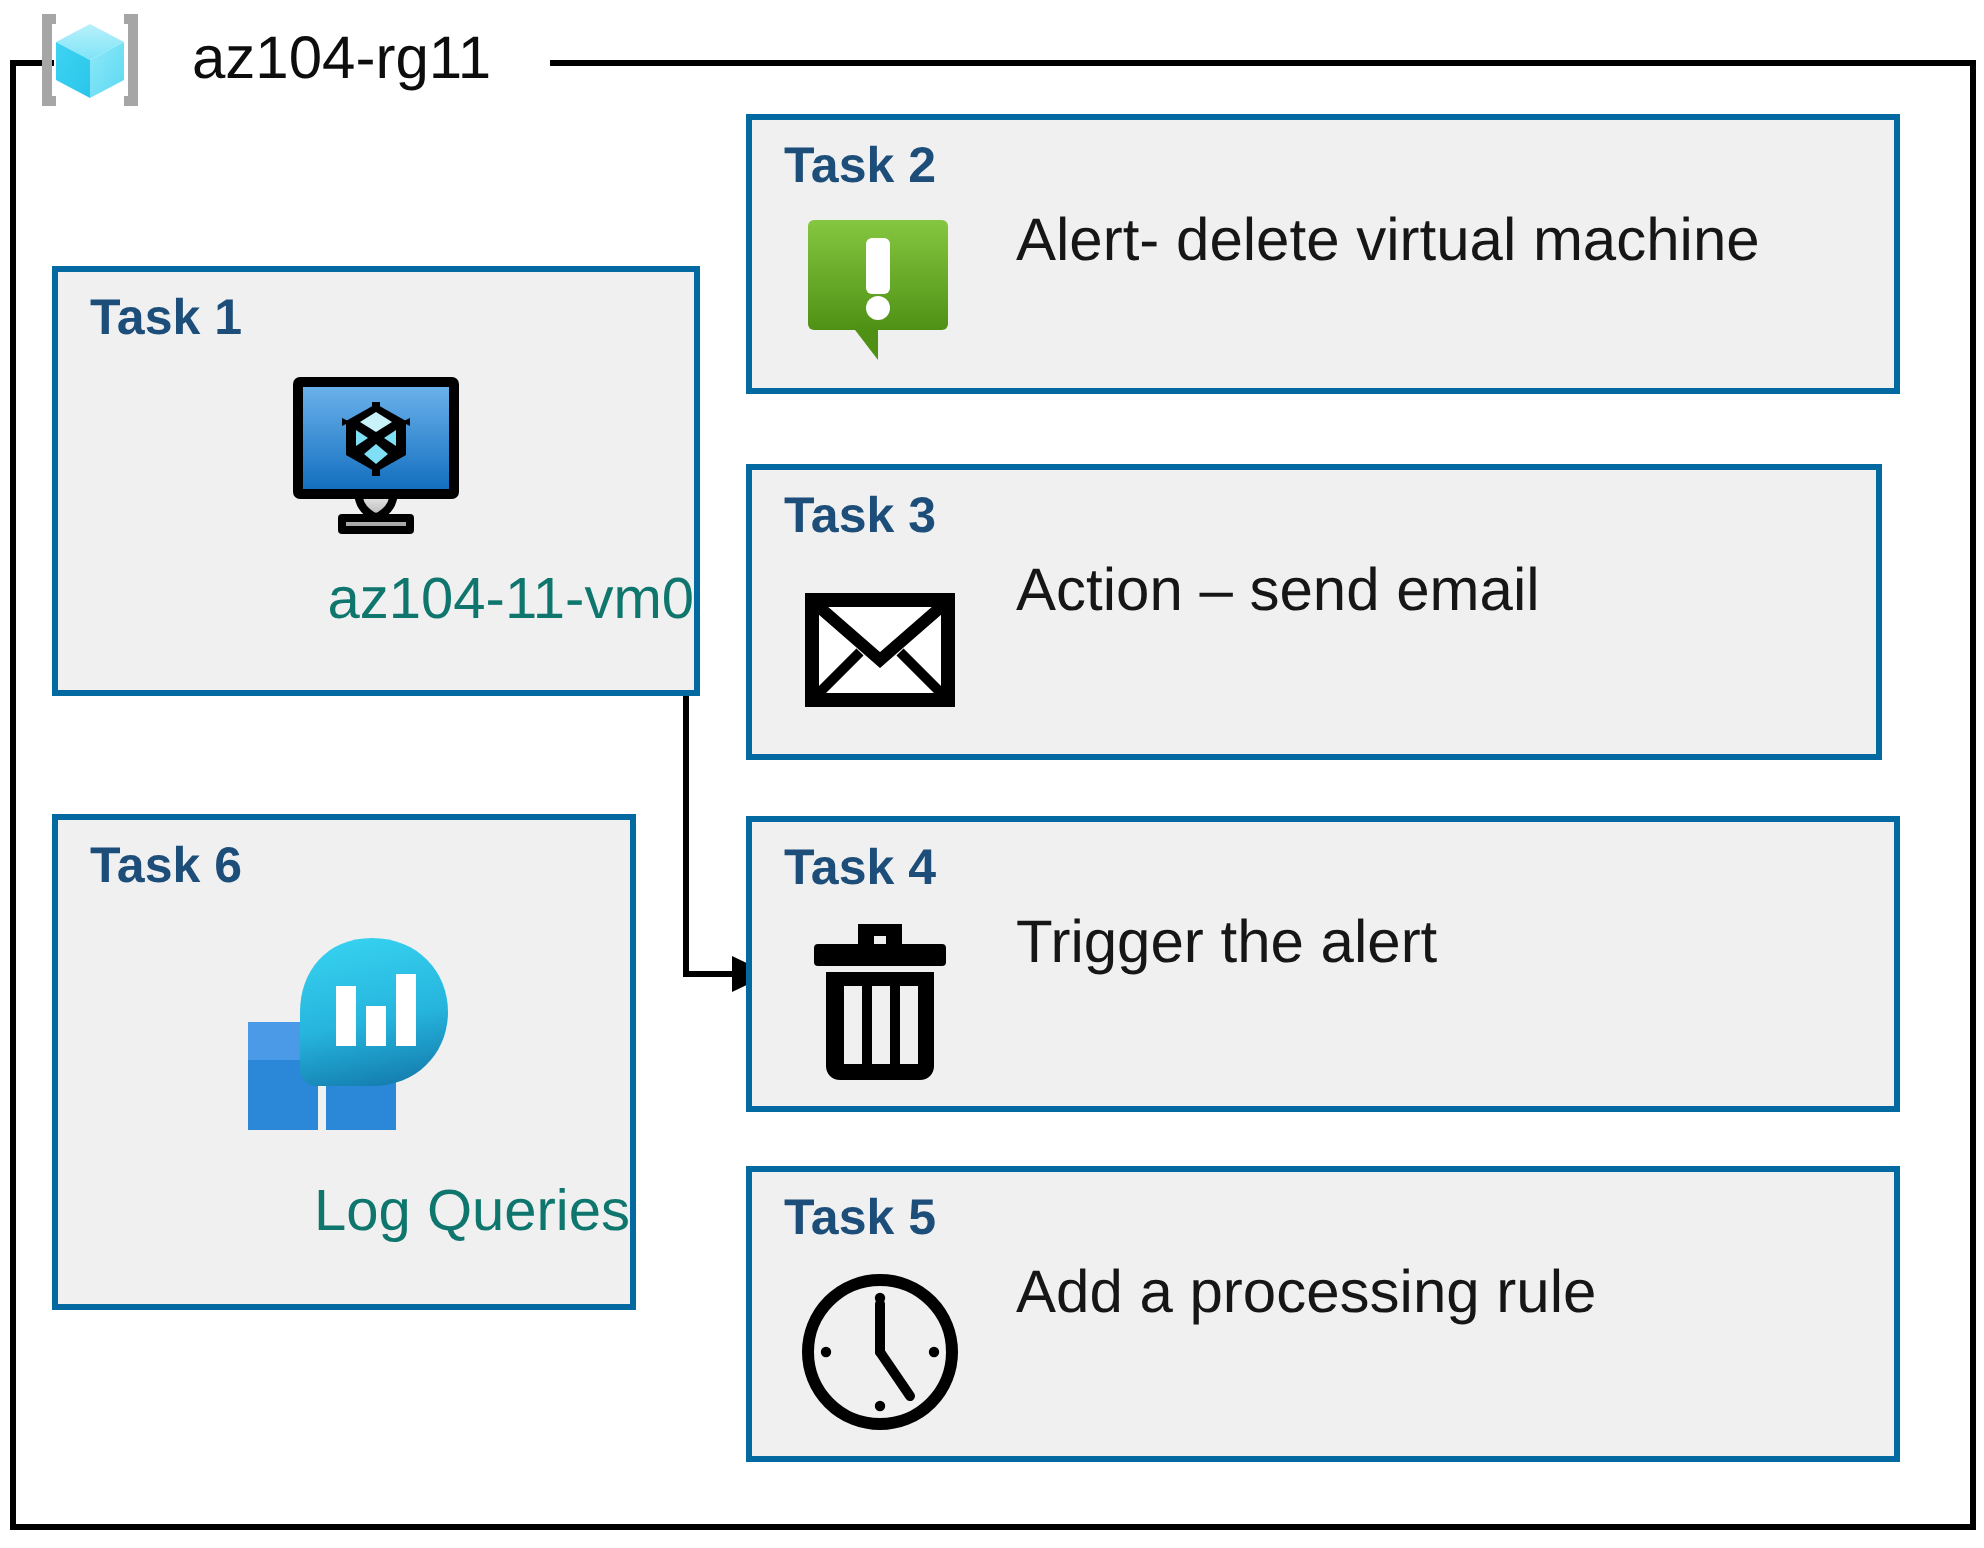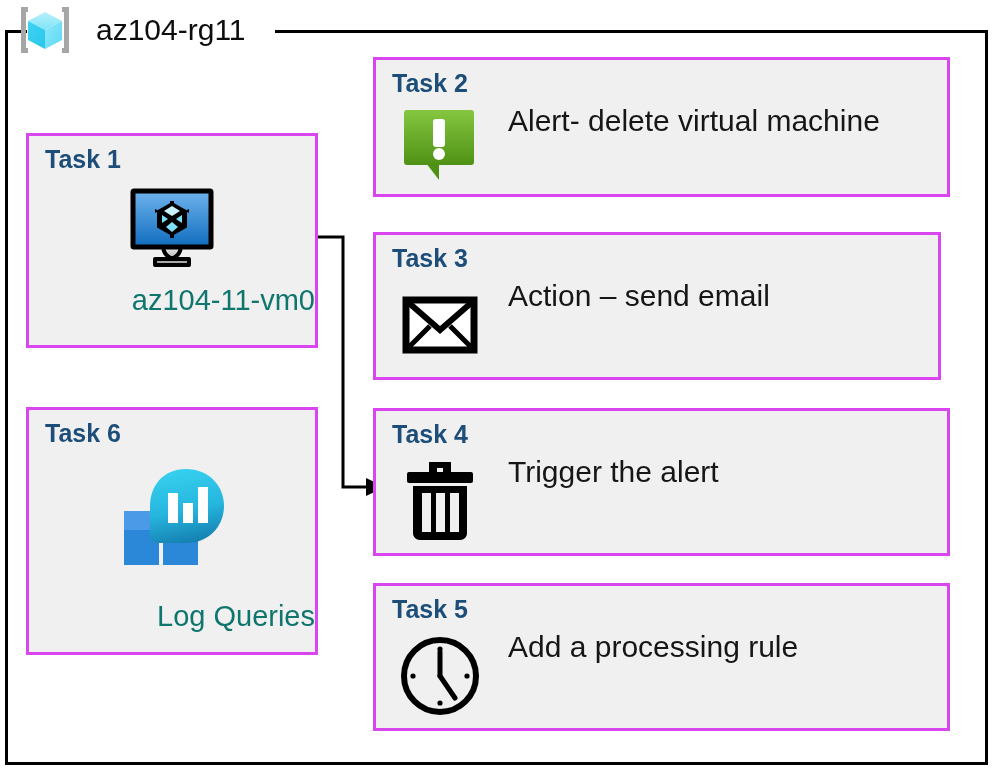--- a/index.html
+++ b/index.html
@@ -72,21 +72,21 @@
     margin-left: 20px;
     white-space: nowrap;
     letter-spacing: 0px;
   }
 
   
   .card {
     position: absolute;
     box-sizing: border-box;
     background: #f0f0f0;
-    border: 3px solid #d946ef;
+    border: 3px solid #0369a1;
   }
   .card-title {
     position: absolute;
     left: 16px;
     top: 9px;
     font-size: 25px;
     font-weight: bold;
     color: #1c4e79;
     letter-spacing: 0px;
   }
@@ -126,31 +126,31 @@
     align-items: center;
   }
   .card-right .card-label {
     font-size: 30px;
     color: #161616;
     margin-left: 22px;
     white-space: nowrap;
   }
 
   
-  #card-task1 { left: 26px;  top: 133px; width: 292px; height: 215px; }
+  #card-task1 { left: 26px;  top: 133px; width: 324px; height: 215px; }
   #card-task6 { left: 26px;  top: 407px; width: 292px; height: 248px; }
   #card-task2 { left: 373px; top: 57px;  width: 577px; height: 140px; }
   #card-task3 { left: 373px; top: 232px; width: 568px; height: 148px; }
   #card-task4 { left: 373px; top: 408px; width: 577px; height: 148px; }
   #card-task5 { left: 373px; top: 583px; width: 577px; height: 148px; }
 
   #card-task1 .card-icon-wrap { top: 48px; height: 90px; }
   #card-task1 .card-label     { top: 148px; }
   #card-task6 .card-icon-wrap { top: 52px; height: 110px; }
-  #card-task6 .card-label     { top: 190px; }
+  #card-task6 .card-label     { top: 180px; }
 
   
   .connector {
     position: absolute;
     left: 0; top: 0;
     width: 992px;
     height: 774px;
     pointer-events: none;
   }
 </style>

